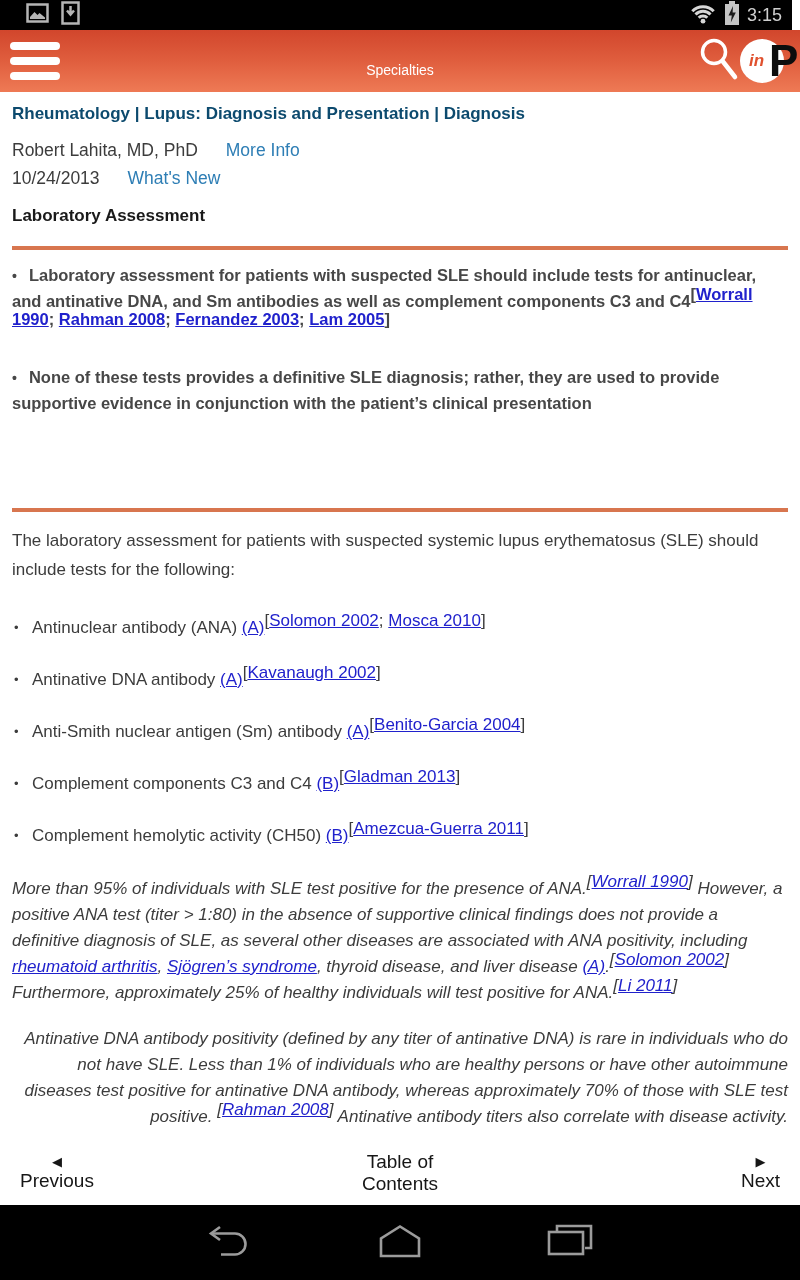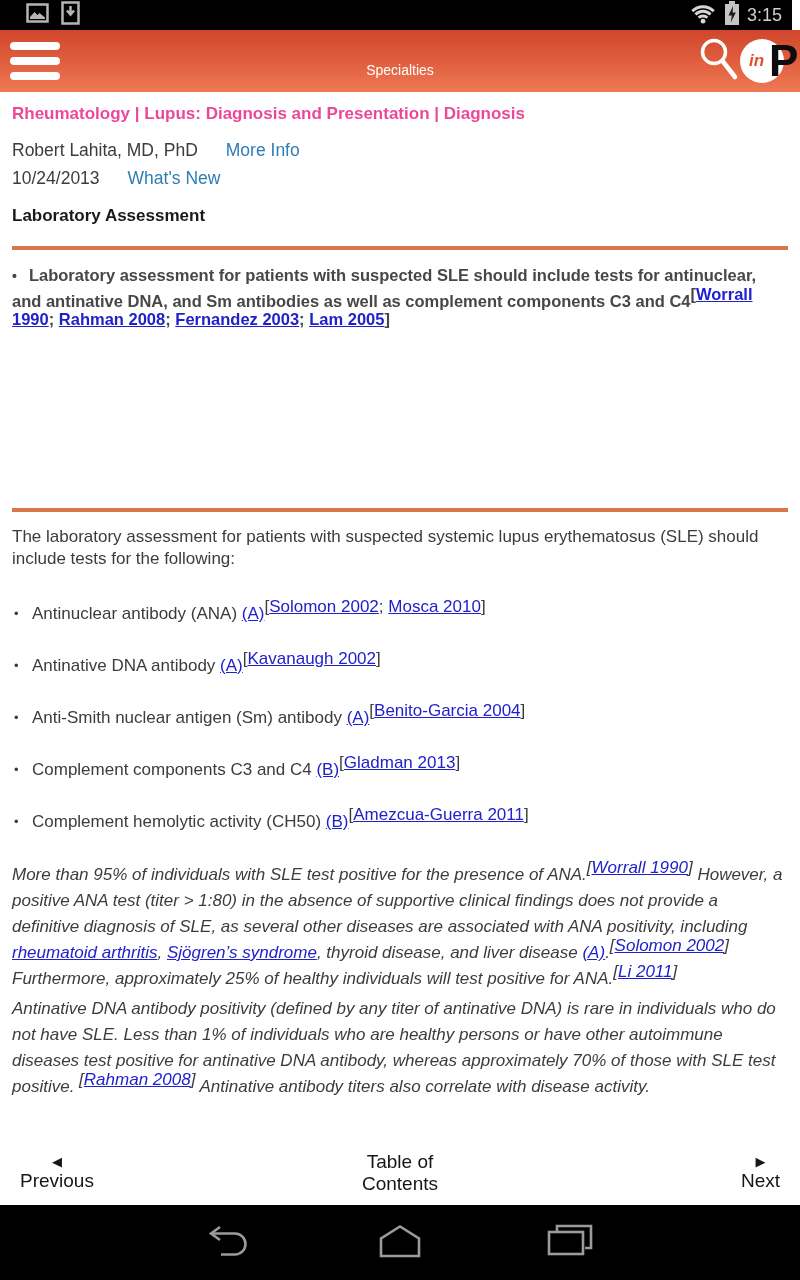--- a/index.html
+++ b/index.html
@@ -24,39 +24,39 @@
   .header-right{position:absolute;right:2px;top:0;height:62px;display:flex;align-items:center;}
   .search-button{width:44px;height:62px;display:flex;align-items:center;justify-content:center;cursor:pointer;}
   .logo{position:relative;width:58px;height:62px;cursor:pointer;}
   .logo-circle{position:absolute;left:0;top:9px;width:44px;height:44px;background:#fff;border-radius:50%;}
   .logo-in{position:absolute;left:9px;top:21px;font-size:17px;font-style:italic;font-weight:bold;color:#e0512e;}
   .logo-p{position:absolute;left:29px;top:5px;font-size:44px;line-height:52px;font-weight:bold;color:#0d0d0d;}
 
   
   .content{position:absolute;top:92px;left:0;right:0;height:1048px;padding:0 12px;box-sizing:border-box;
     overflow:hidden;font-size:17px;color:#3c3c3c;}
-  .article-title{margin:0;padding-top:11px;font-size:17px;line-height:22px;font-weight:bold;color:#ec4899;}
+  .article-title{margin:0;padding-top:11px;font-size:17px;line-height:22px;font-weight:bold;color:#0c4a6e;}
   .byline{margin-top:14px;display:flex;gap:28px;font-size:17.5px;line-height:22px;color:#3c3c3c;}
   .dateline{margin-top:6px;display:flex;gap:28px;font-size:17.5px;line-height:22px;color:#3c3c3c;}
   .info-link{color:#2e7eb5;cursor:pointer;text-decoration:none;}
   .section-heading{margin-top:16px;font-size:17px;line-height:22px;font-weight:bold;color:#191919;}
 
   .summary{margin-top:19px;border-top:4px solid #d8764f;border-bottom:4px solid #d8764f;
     height:266px;box-sizing:border-box;padding-top:13px;overflow:hidden;}
   .summary p{margin:0;font-weight:bold;color:#474747;font-size:16.5px;line-height:25px;}
   .summary p + p{margin-top:26px;}
   .sum-bullet{margin-right:12px;font-size:14px;}
   .summary a.cite{font-weight:bold;}
 
-  .intro{margin:14px 0 0;line-height:22px;}
+  .intro{margin:14px 0 0;line-height:29px;}
   .lab-list{list-style:none;margin:32px 0 0;padding:0;}
   .lab-list li{position:relative;padding-left:20px;line-height:24px;margin-bottom:28px;}
   .li-bullet{position:absolute;left:2px;top:0;font-size:13px;color:#3c3c3c;}
   .para{margin:0;line-height:26px;font-style:italic;}
-  .para + .para{margin-top:4px;}
+  .para + .para{margin-top:20px;text-align:right;}
   .para:first-of-type{margin-top:0;}
 
   .cite-group{position:relative;top:-7px;}
   a.cite{color:#2021cc;text-decoration:underline;cursor:pointer;}
   a.ilink{color:#2021cc;text-decoration:underline;cursor:pointer;}
   .bracket{color:inherit;}
 
   
   .pager{position:absolute;left:0;right:0;bottom:75px;height:65px;background:#fff;
     display:flex;align-items:center;justify-content:space-between;padding:0 20px;box-sizing:border-box;}
@@ -143,20 +143,21 @@
     </div>
     <div class="dateline">
       <span>10/24/2013</span>
       <a class="info-link">What's New</a>
     </div>
 
     <div class="section-heading">Laboratory Assessment</div>
 
     <div class="summary">
       <p><span class="sum-bullet">•</span><span>Laboratory assessment for patients with suspected SLE should include tests for antinuclear, and antinative DNA, and Sm antibodies as well as complement components C3 and C4<span class="cite-group"><span class="bracket">[</span><a class="cite">Worrall 1990</a><span class="bracket">; </span><a class="cite">Rahman 2008</a><span class="bracket">; </span><a class="cite">Fernandez 2003</a><span class="bracket">; </span><a class="cite">Lam 2005</a><span class="bracket">]</span></span></span></p>
+      <p><span class="sum-bullet">•</span><span>None of these tests provides a definitive SLE diagnosis; rather, they are used to provide supportive evidence in conjunction with the patient’s clinical presentation</span></p>
     </div>
 
     <p class="intro"><span>The laboratory assessment for patients with suspected systemic lupus erythematosus (SLE) should include tests for the following:</span></p>
 
     <ul class="lab-list">
       <li><span class="li-bullet">•</span><span>Antinuclear antibody (ANA) <a class="ilink">(A)</a><span class="cite-group"><span class="bracket">[</span><a class="cite">Solomon 2002</a><span class="bracket">; </span><a class="cite">Mosca 2010</a><span class="bracket">]</span></span></span></li>
       <li><span class="li-bullet">•</span><span>Antinative DNA antibody <a class="ilink">(A)</a><span class="cite-group"><span class="bracket">[</span><a class="cite">Kavanaugh 2002</a><span class="bracket">]</span></span></span></li>
       <li><span class="li-bullet">•</span><span>Anti-Smith nuclear antigen (Sm) antibody <a class="ilink">(A)</a><span class="cite-group"><span class="bracket">[</span><a class="cite">Benito-Garcia 2004</a><span class="bracket">]</span></span></span></li>
       <li><span class="li-bullet">•</span><span>Complement components C3 and C4 <a class="ilink">(B)</a><span class="cite-group"><span class="bracket">[</span><a class="cite">Gladman 2013</a><span class="bracket">]</span></span></span></li>
       <li><span class="li-bullet">•</span><span>Complement hemolytic activity (CH50) <a class="ilink">(B)</a><span class="cite-group"><span class="bracket">[</span><a class="cite">Amezcua-Guerra 2011</a><span class="bracket">]</span></span></span></li>

